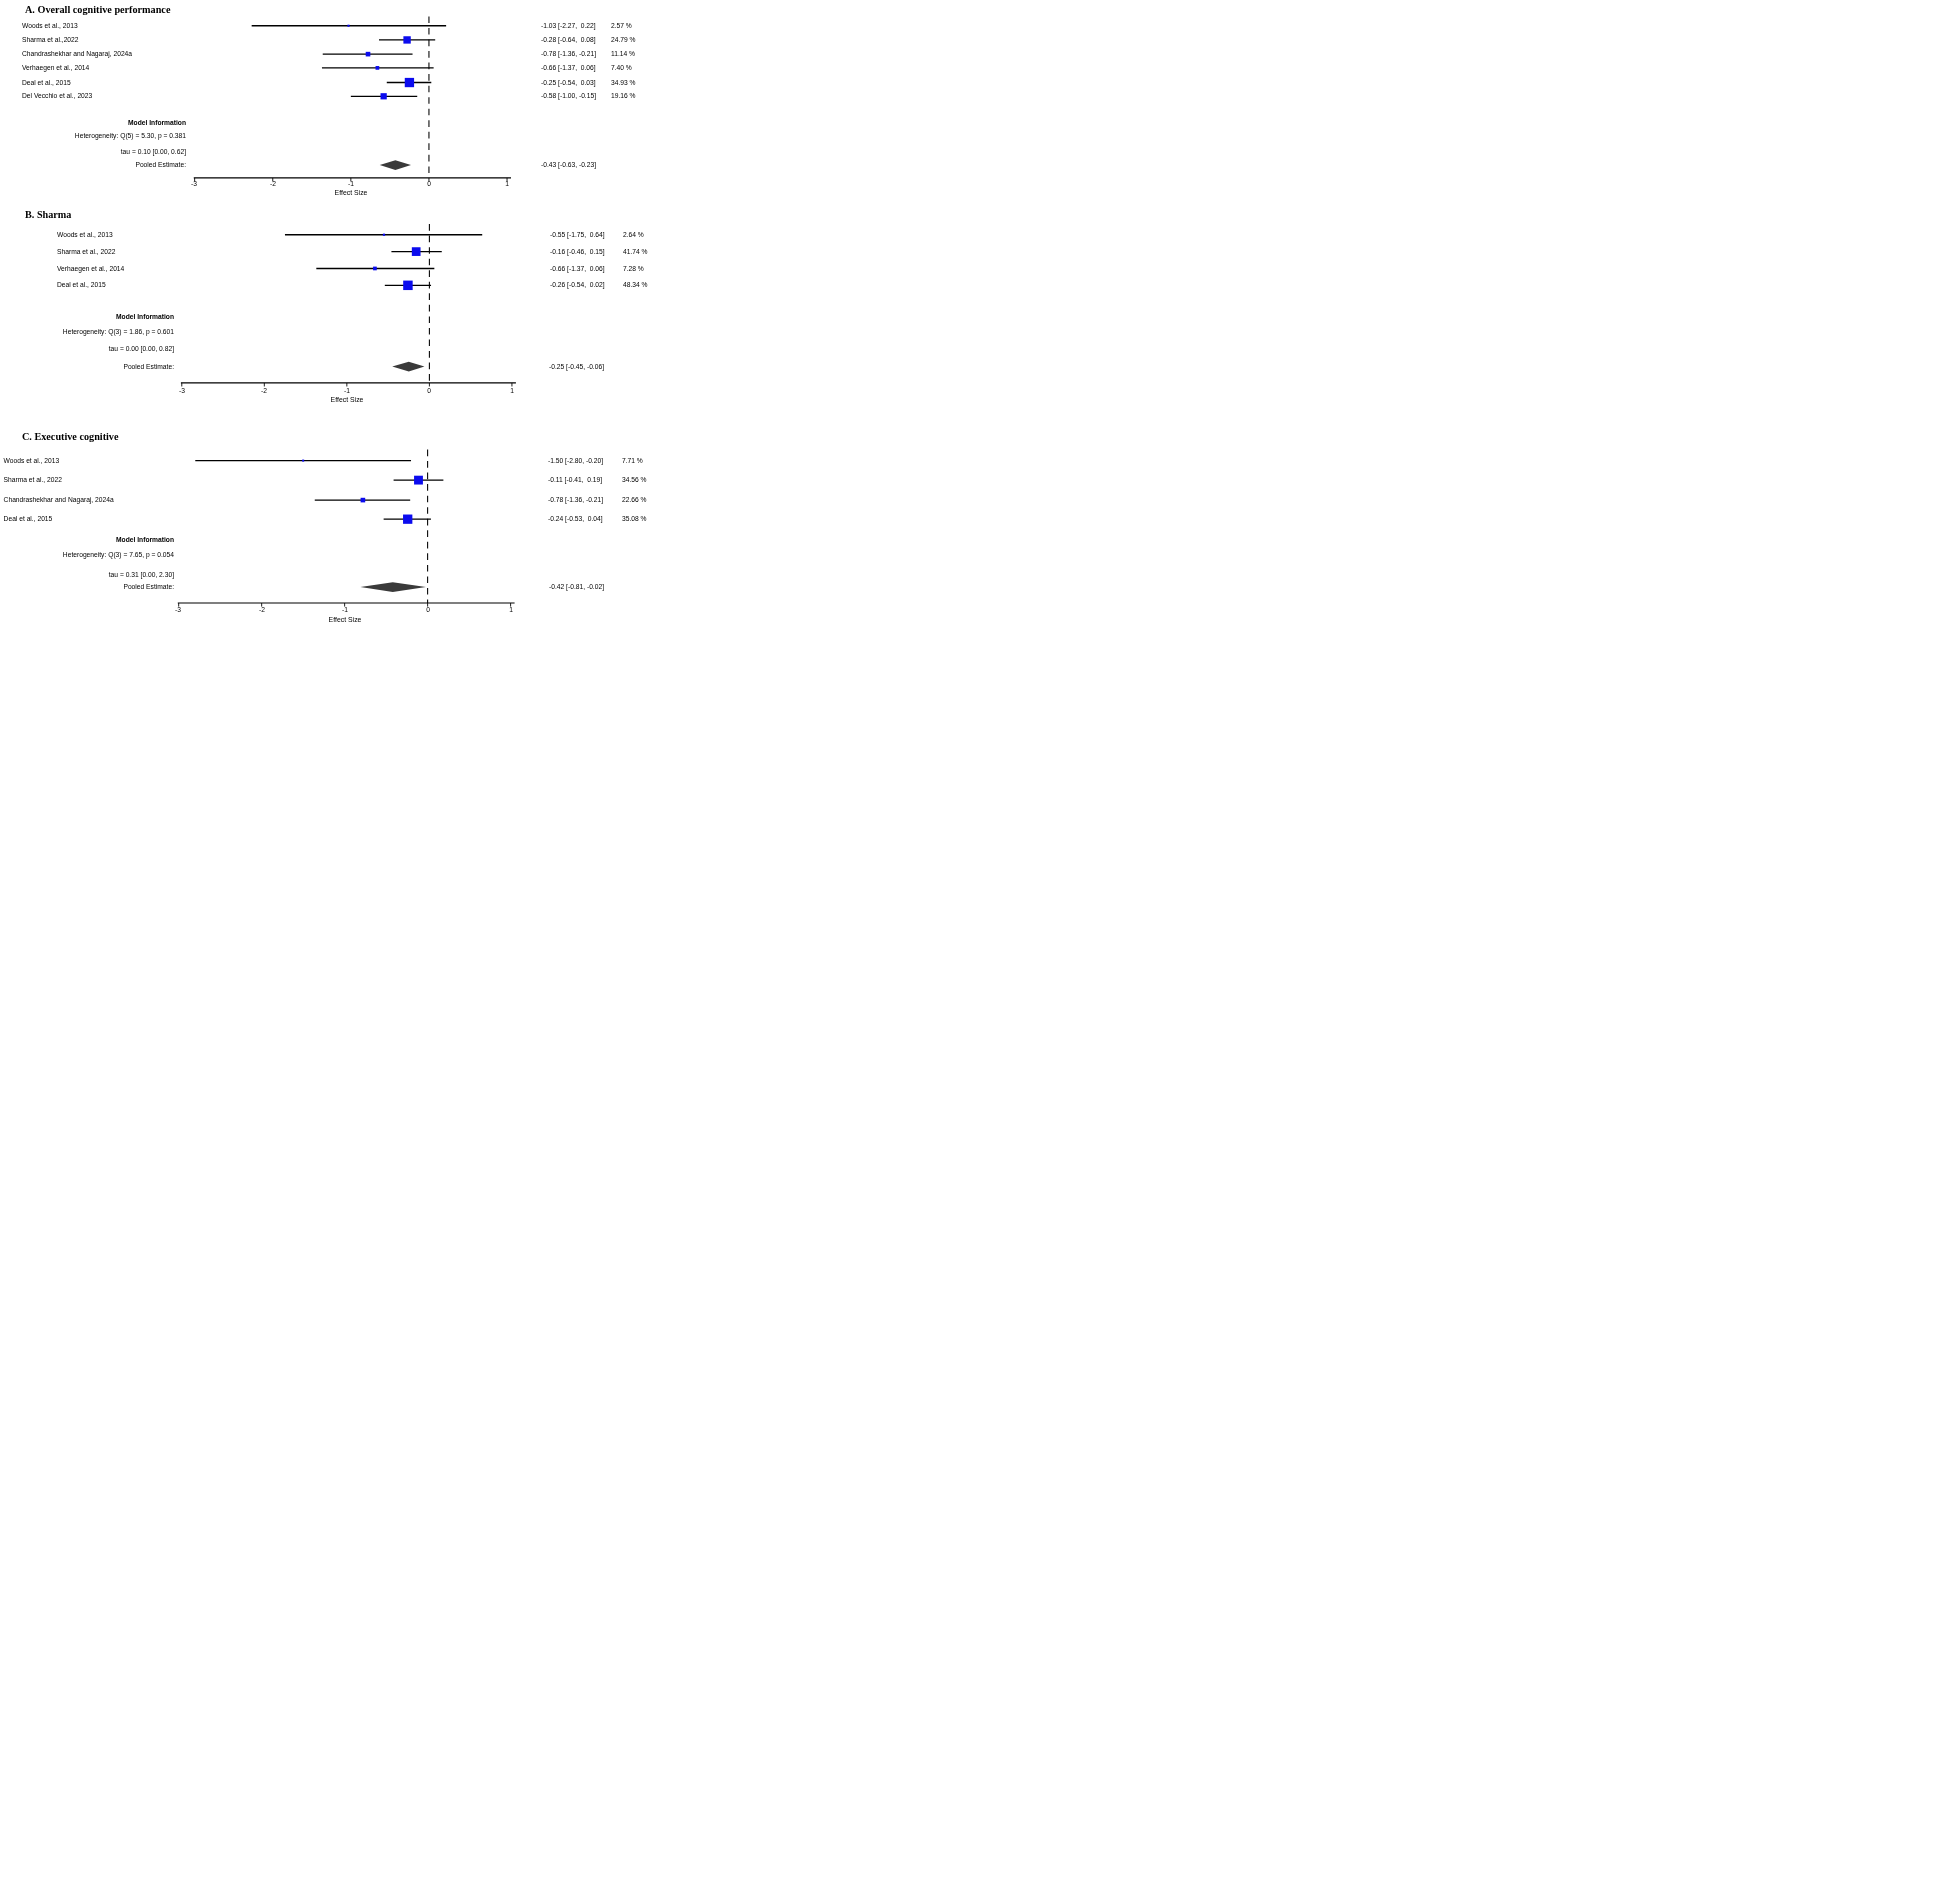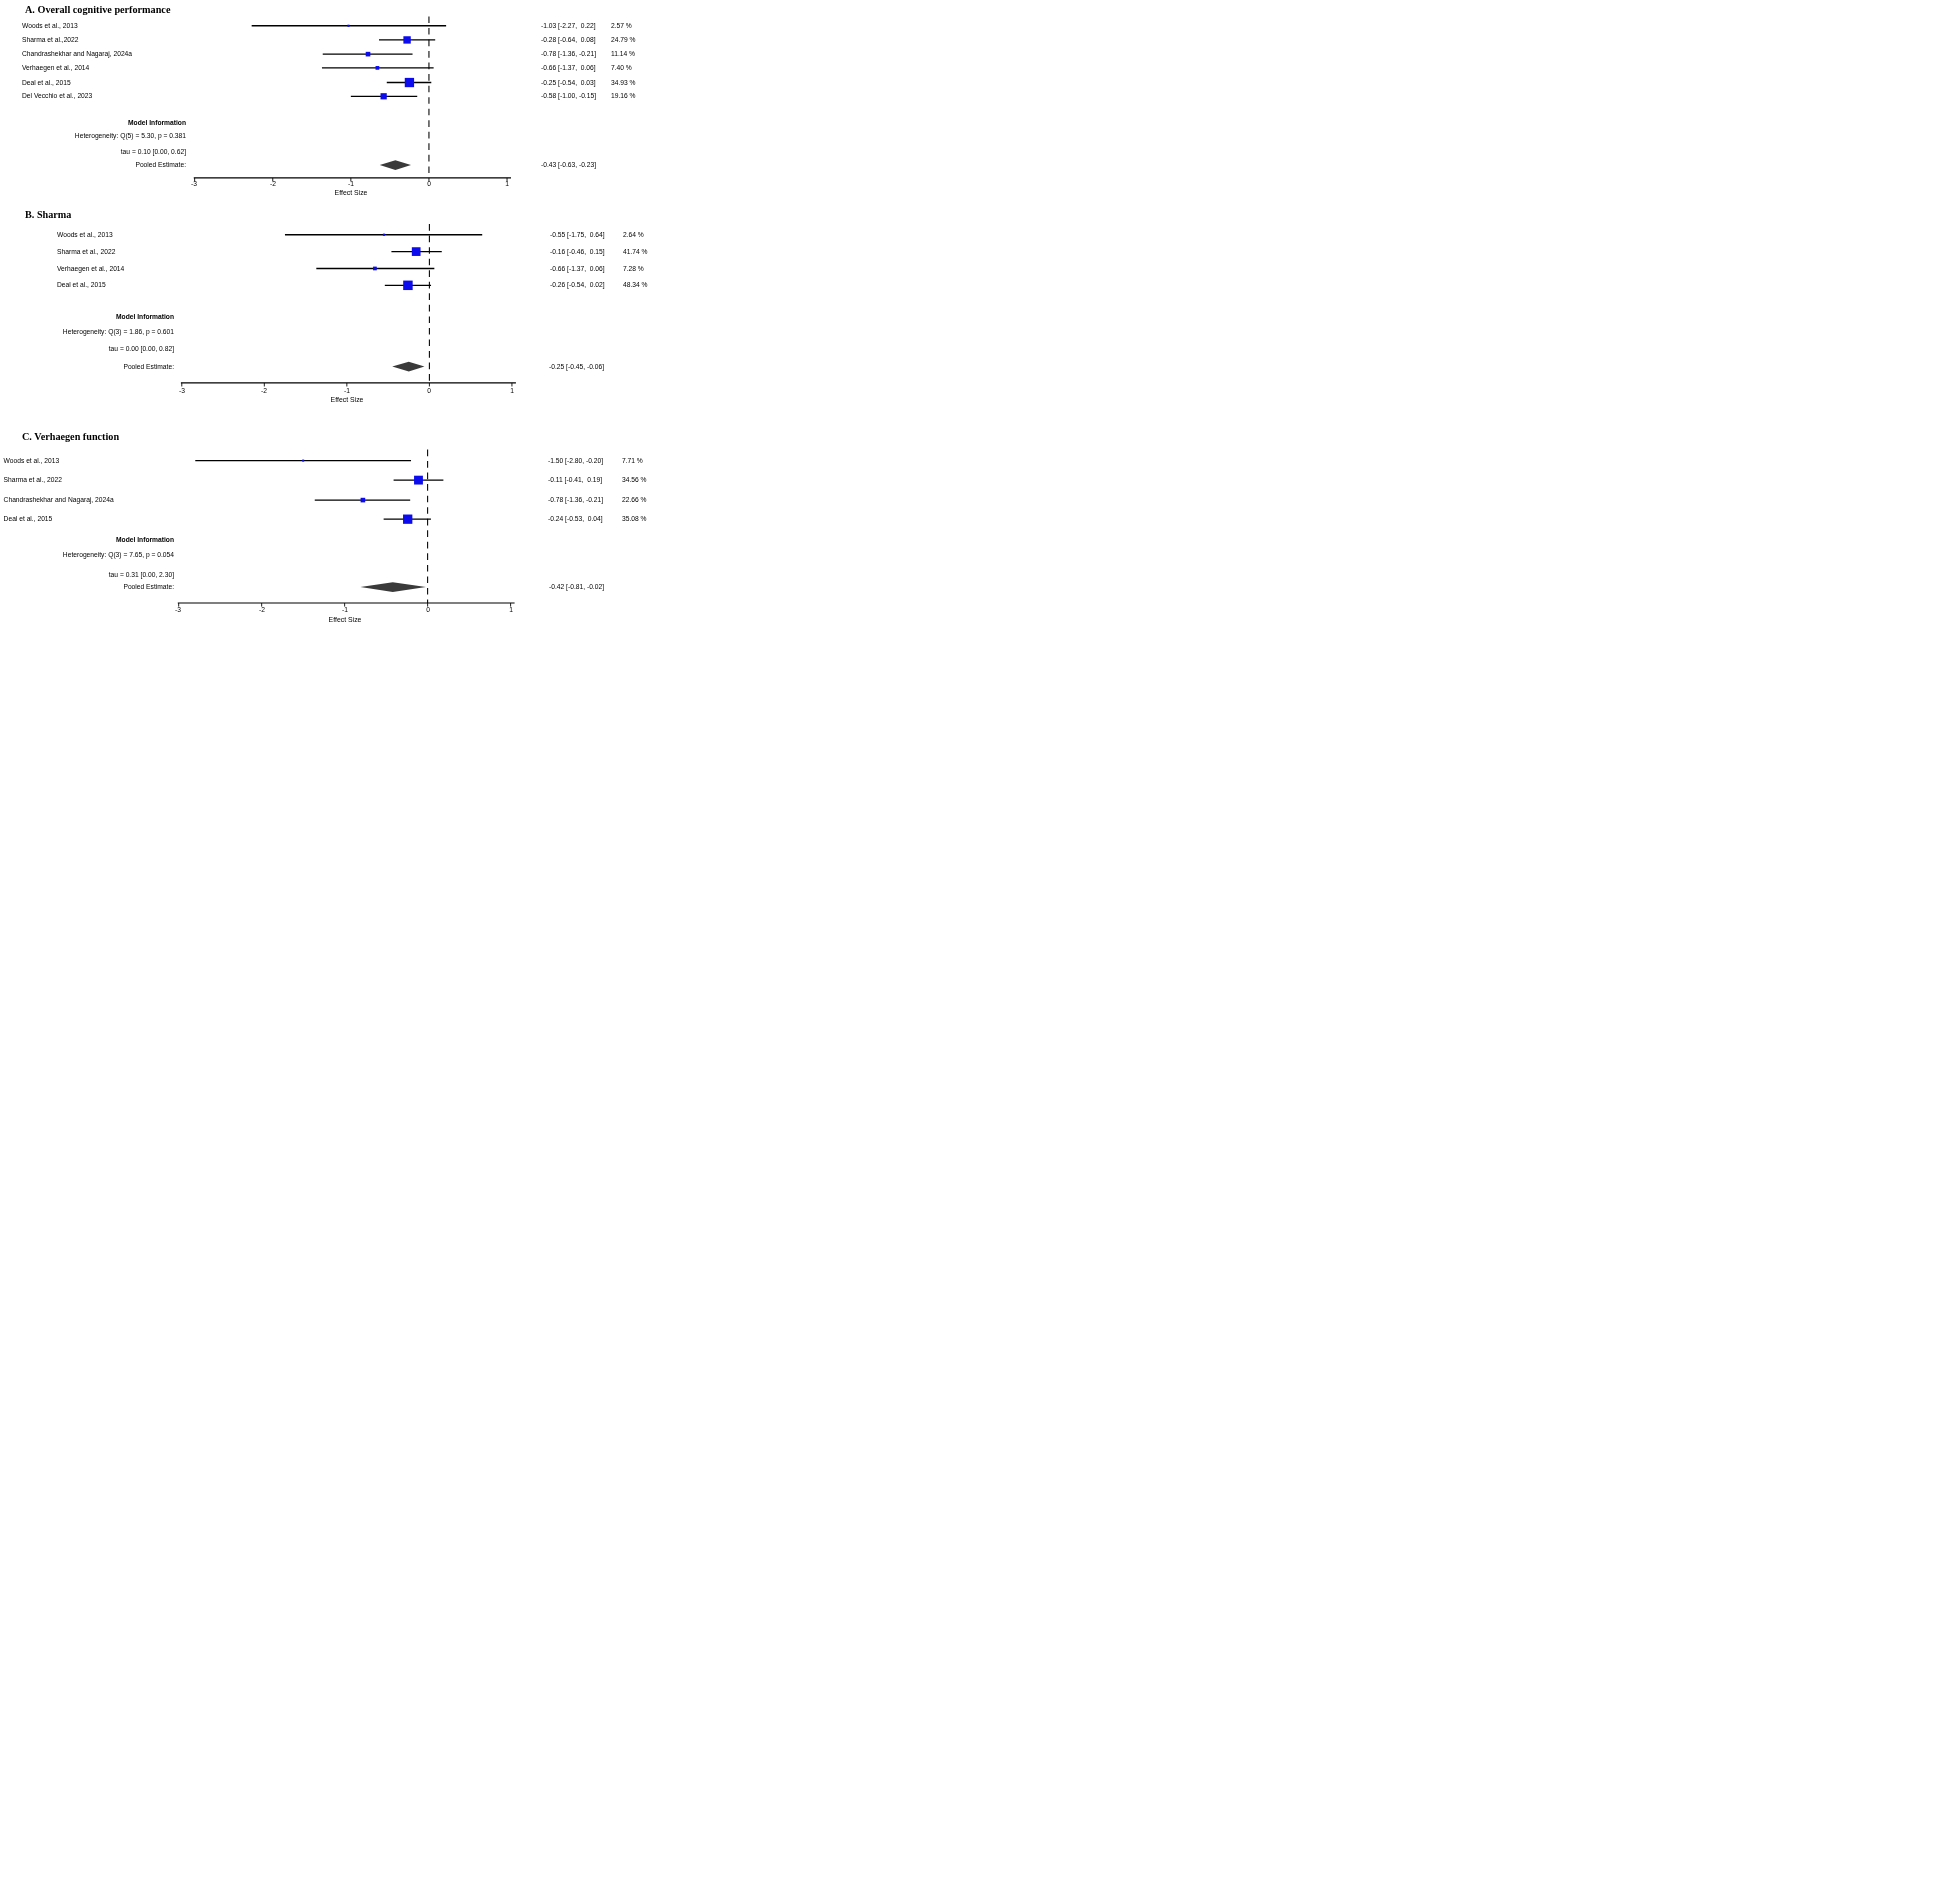--- a/index.html
+++ b/index.html
@@ -158,21 +158,21 @@
   <div id="p0-xlabel" class="xlabel">Effect Size</div>
 
   <h2 id="p1-title" class="ptitle">B. Sharma</h2>
   <div id="p1-mi-h" class="mi mih p1mi">Model Information</div>
   <div id="p1-mi-het" class="mi p1mi">Heterogeneity: Q(3) = 1.86, p = 0.601</div>
   <div id="p1-mi-tau" class="mi p1mi">tau = 0.00 [0.00, 0.82]</div>
   <div id="p1-mi-pool" class="mi p1mi">Pooled Estimate:</div>
   <div id="p1-pooled" class="rowtxt est">-0.25 [-0.45, -0.06]</div>
   <div id="p1-xlabel" class="xlabel">Effect Size</div>
 
-  <h2 id="p2-title" class="ptitle">C. Verhaegen function</h2>
+  <h2 id="p2-title" class="ptitle">C. Executive cognitive</h2>
   <div id="p2-mi-h" class="mi mih p2mi">Model Information</div>
   <div id="p2-mi-het" class="mi p2mi">Heterogeneity: Q(3) = 7.65, p = 0.054</div>
   <div id="p2-mi-tau" class="mi p2mi">tau = 0.31 [0.00, 2.30]</div>
   <div id="p2-mi-pool" class="mi p2mi">Pooled Estimate:</div>
   <div id="p2-pooled" class="rowtxt est">-0.42 [-0.81, -0.02]</div>
   <div id="p2-xlabel" class="xlabel">Effect Size</div>
 </div>
 
 
 </body></html>

